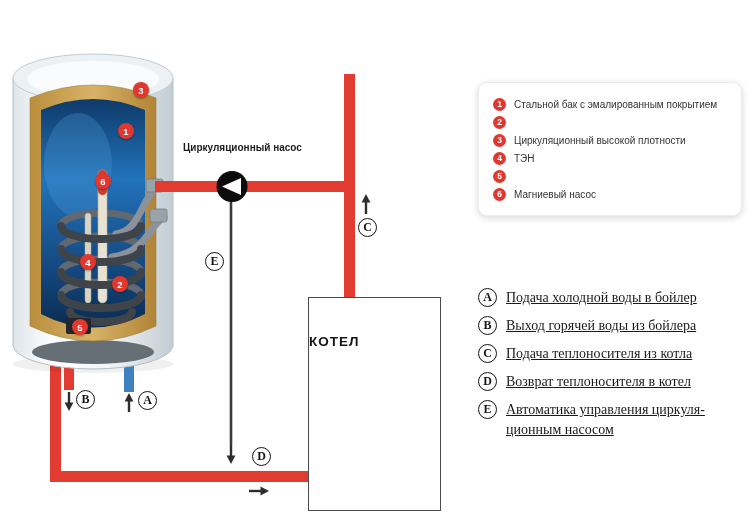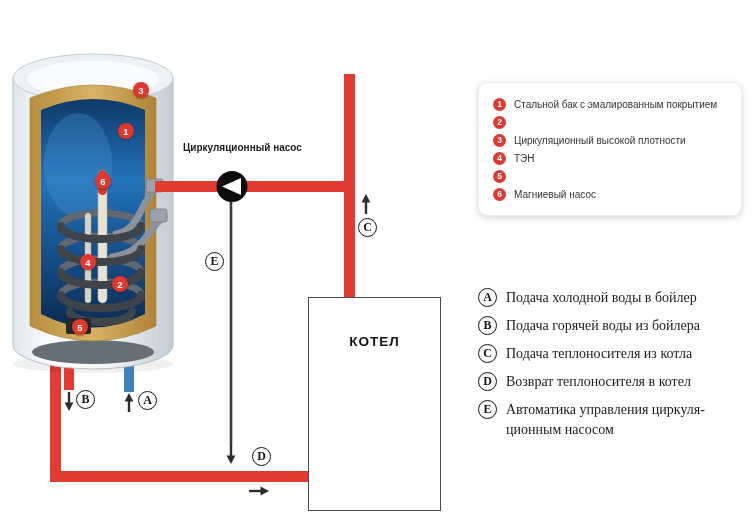--- a/index.html
+++ b/index.html
@@ -4,21 +4,21 @@
 <style>
   * { margin:0; padding:0; box-sizing:border-box; }
   html,body { background:#ffffff; }
   body { font-family:"Liberation Sans", sans-serif; }
   .canvas { position:relative; width:755px; height:524px; background:#ffffff; overflow:hidden; }
   .abs { position:absolute; }
 
   .pump-label { left:183px; top:142px; font-size:10px; font-weight:bold; color:#1c1c1c; white-space:nowrap; }
 
   .kotel-box { left:308px; top:297px; width:133px; height:214px; background:#ffffff;
-               border:1.5px solid #4b4b4b; text-align:center; padding-top:36px;
+               border:1.5px solid #4b4b4b; padding-top:36px;
                font-weight:bold; font-size:13.5px; letter-spacing:1px; color:#151515; }
 
   .marker { width:16px; height:16px; border-radius:50%; background:#e0372e; color:#ffffff;
             font-size:9.5px; font-weight:bold; display:flex; align-items:center; justify-content:center;
             box-shadow:0 1px 2px rgba(0,0,0,0.35); }
 
   .flow-circle { width:19px; height:19px; border-radius:50%; background:#ffffff; border:1.6px solid #141414;
                  color:#141414; font-family:"Liberation Serif", serif; font-weight:bold; font-size:12px;
                  display:flex; align-items:center; justify-content:center; }
 
@@ -27,21 +27,21 @@
   .legend-row { display:flex; align-items:center; height:18px; }
   .legend-num { flex:0 0 13px; width:13px; height:13px; border-radius:50%; background:#e0372e; color:#ffffff;
                 font-size:8.5px; font-weight:bold; display:flex; align-items:center; justify-content:center;
                 margin-right:8px; }
   .legend-text { font-size:10px; color:#333333; white-space:nowrap; }
 
   .lettered-legend { left:478px; top:288px; width:272px; }
   .lettered-row { display:flex; align-items:flex-start; margin-bottom:8px; }
   .lettered-row .flow-circle { flex:0 0 19px; margin-right:9px; }
   .lettered-text { font-family:"Liberation Serif", serif; font-size:14px; color:#1a1a1a;
-                   line-height:20px; white-space:pre-line; }
+                   line-height:20px; white-space:pre-line;text-decoration:underline; }
 </style>
 </head>
 <body>
 
 <div class="canvas">
 
   <svg class="abs" style="left:0;top:0" width="755" height="524" viewBox="0 0 755 524">
     <defs>
       <linearGradient id="shellGrad" x1="0" y1="0" x2="1" y2="0">
         <stop offset="0" stop-color="#dfe5ea"></stop>
@@ -188,21 +188,21 @@
     </div>
   </div>
 
   <div class="abs lettered-legend">
     <div class="lettered-row">
       <span class="flow-circle">A</span>
       <span class="lettered-text">Подача холодной воды в бойлер</span>
     </div>
     <div class="lettered-row">
       <span class="flow-circle">B</span>
-      <span class="lettered-text">Подача горячей воды из бойлера</span>
+      <span class="lettered-text">Выход горячей воды из бойлера</span>
     </div>
     <div class="lettered-row">
       <span class="flow-circle">C</span>
       <span class="lettered-text">Подача теплоносителя из котла</span>
     </div>
     <div class="lettered-row">
       <span class="flow-circle">D</span>
       <span class="lettered-text">Возврат теплоносителя в котел</span>
     </div>
     <div class="lettered-row">

